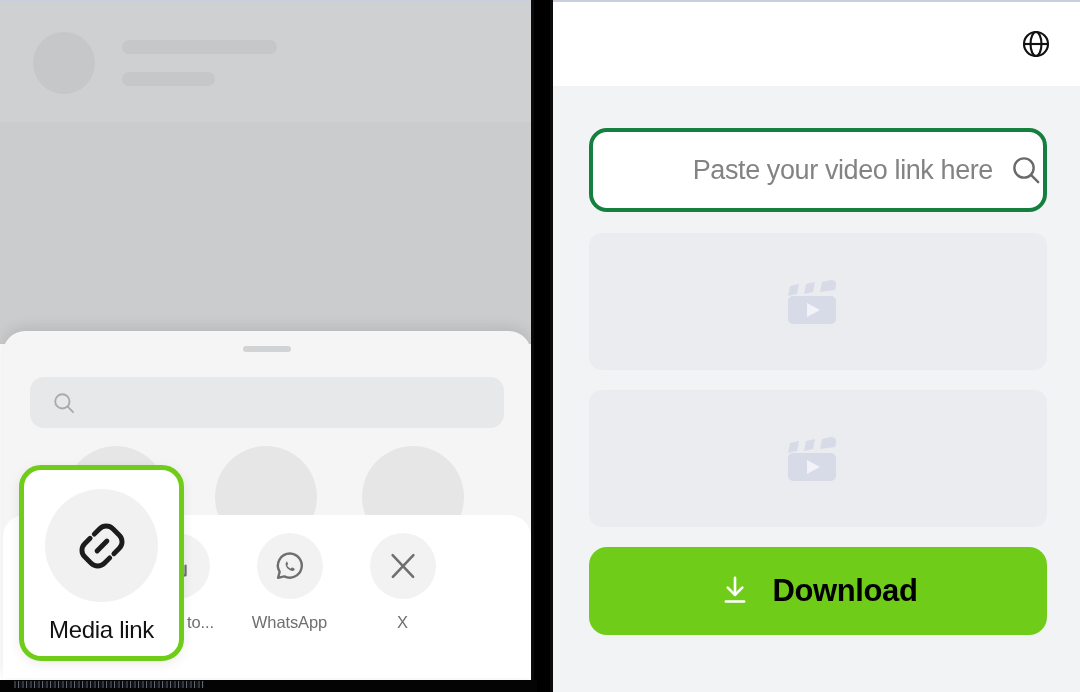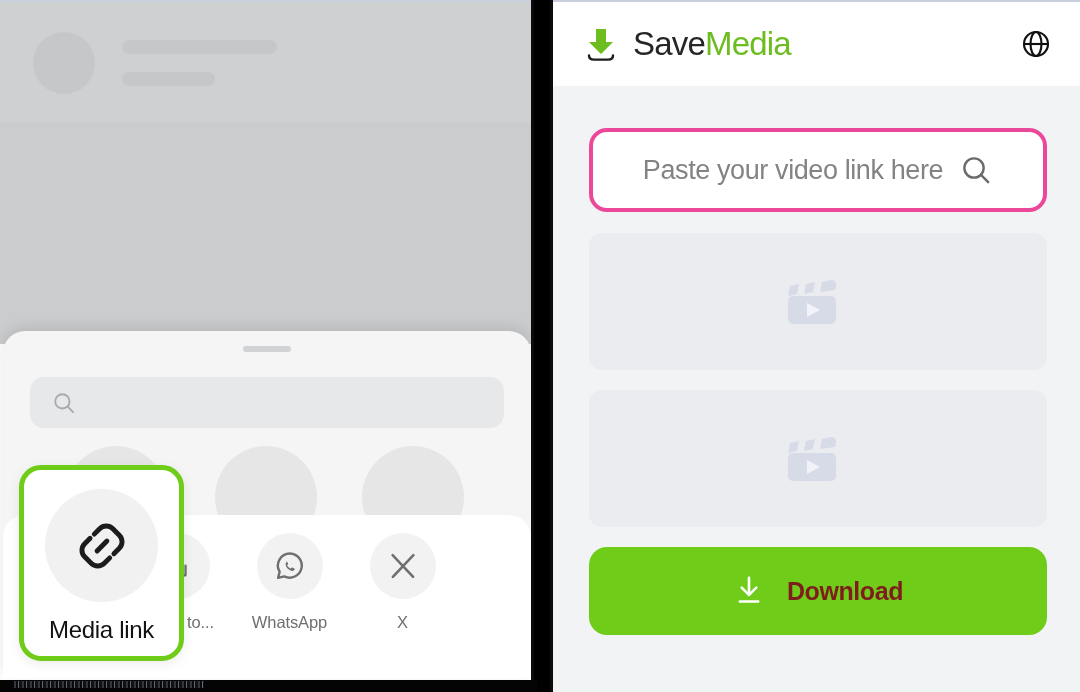--- a/index.html
+++ b/index.html
@@ -244,25 +244,25 @@
     width: 34px; height: 34px;
     display: flex; align-items: center; justify-content: center;
     cursor: pointer;
   }
 
   .url-field {
     position: absolute;
     left: 36px; top: 128px;
     width: 458px; height: 84px;
     background: #ffffff;
-    border: 4px solid #ec4899;
+    border: 4px solid #15803d;
     border-radius: 18px;
     display: flex;
     align-items: center;
-    justify-content: center;
+    justify-content: flex-end;
     gap: 16px;
     cursor: text;
   }
   .url-placeholder {
     font-size: 27px;
     color: #838383;
     letter-spacing: -0.4px;
   }
 
   .media-card {
@@ -285,23 +285,23 @@
     background: #6fcc18;
     border: none;
     border-radius: 18px;
     display: flex;
     align-items: center;
     justify-content: center;
     gap: 22px;
     cursor: pointer;
   }
   .download-label {
-    font-size: 25px;
+    font-size: 31px;
     font-weight: bold;
-    color: #7f1d1d;
+    color: #000000;
     letter-spacing: -0.4px;
   }
 </style>
 </head>
 <body>
 
 <div id="root">
 
   <div id="left-panel">
 
@@ -387,29 +387,20 @@
       <span class="copy-link-label">Media link</span>
     </div>
   </div>
 
   <div class="bottom-strip"></div>
   <div class="bottom-strip-noise"></div>
 
   <div id="right-panel">
 
     <div class="app-header">
-      <div class="brand">
-        <svg width="36" height="38" viewBox="0 0 36 38">
-          <path d="M13 4 H23 V17 H30 L18 29 L6 17 H13 Z" fill="#6dbd20"></path>
-          <path d="M6 30.5 C6 33.6 8.2 34.6 11 34.6 H25 C27.8 34.6 30 33.6 30 30.5" fill="none" stroke="#1d1d1d" stroke-width="2.4" stroke-linecap="round"></path>
-        </svg>
-        <div class="brand-name">
-          <span class="brand-save">Save</span><span class="brand-media">Media</span>
-        </div>
-      </div>
 
       <div class="globe-btn">
         <svg width="32" height="32" viewBox="0 0 24 24" fill="none" stroke="#111111" stroke-width="1.6">
           <circle cx="12" cy="12" r="9"></circle>
           <ellipse cx="12" cy="12" rx="4.1" ry="9"></ellipse>
           <line x1="3" y1="12" x2="21" y2="12"></line>
         </svg>
       </div>
     </div>
 

